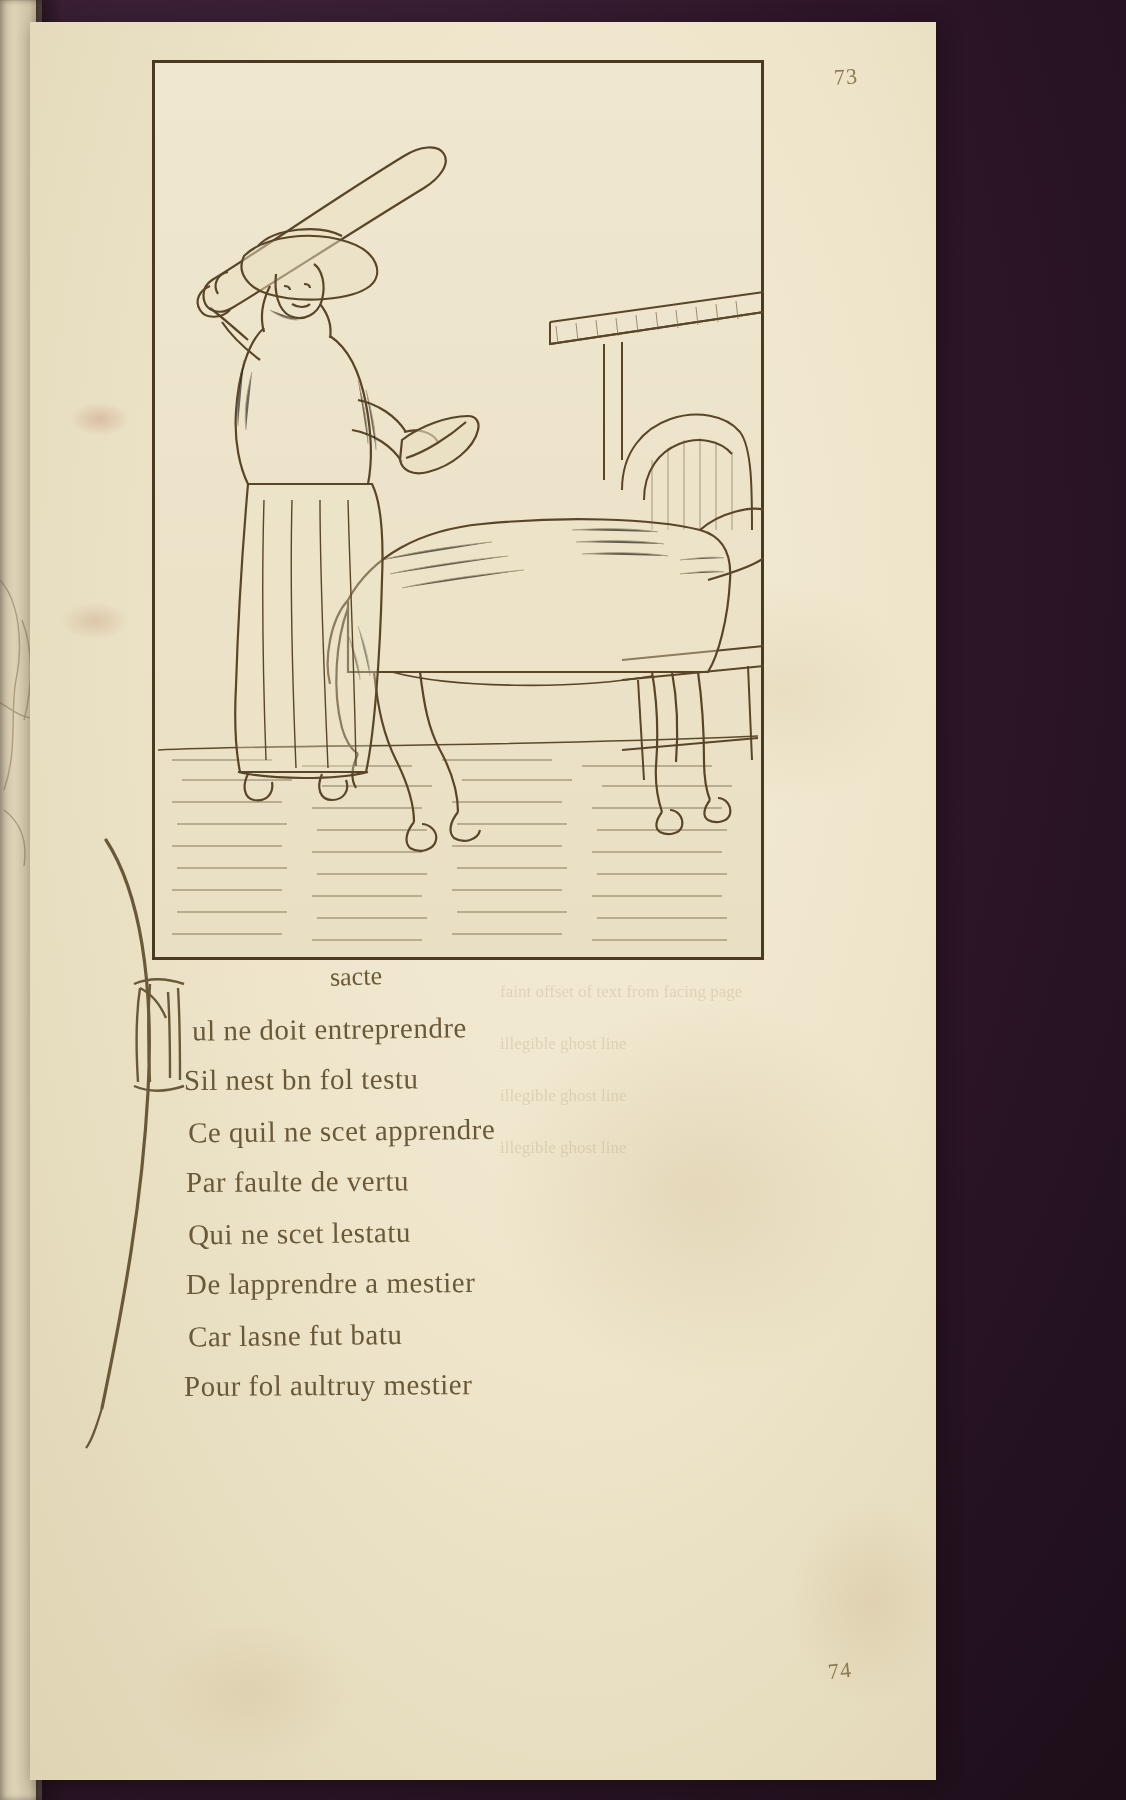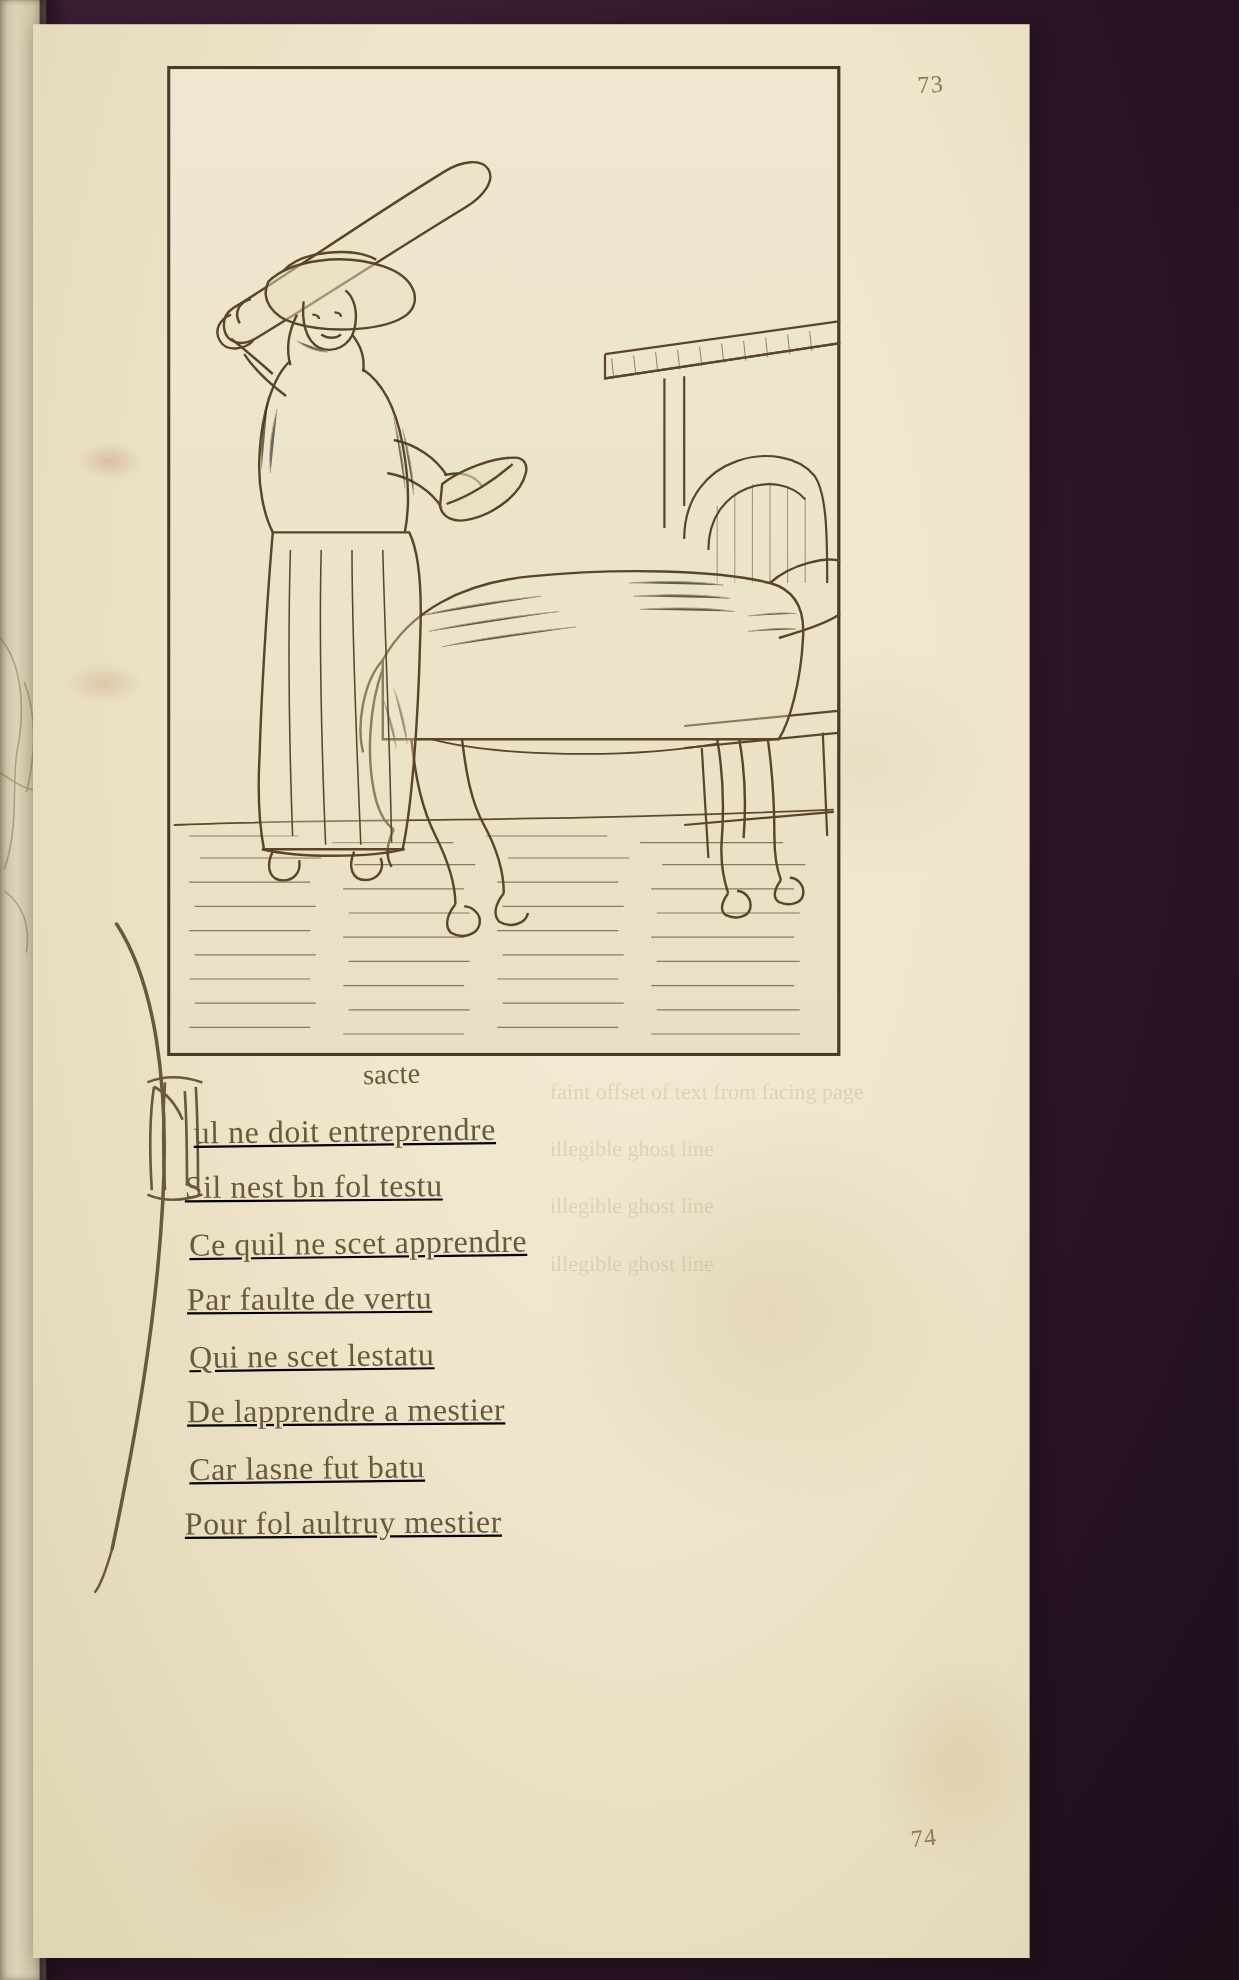--- a/index.html
+++ b/index.html
@@ -123,24 +123,23 @@
     position: absolute;
     left: 300px;
     top: 940px;
     font-size: 26px;
     color: #6b5a38;
     font-family: "Liberation Serif", serif;
     transform: rotate(-1.5deg);
   }
   .verse {
     position: absolute;
-    left: 112px;
+    left: 128px;
     top: 980px;
     width: 620px;
-    text-decoration: underline;
   }
   .verse-line {
     font-family: "Liberation Serif", serif;
     font-size: 29px;
     line-height: 51px;
     color: #6a5938;
     white-space: nowrap;
     letter-spacing: 0.5px;
   }
   .verse-line:nth-child(odd) { transform: rotate(-0.7deg); }
@@ -164,21 +163,21 @@
   .ghost {
     position: absolute;
     left: 470px;
     top: 960px;
     width: 400px;
     height: 360px;
     opacity: 0.20;
   }
   .ghost-line {
     height: 52px;
-    font-size: 20px;
+    font-size: 17px;
     color: #8e7c55;
     font-family: "Liberation Serif", serif;
     white-space: nowrap;
   }
 </style>
 </head>
 <body>
 
 <div class="photo">
   <div class="cloth"></div>

